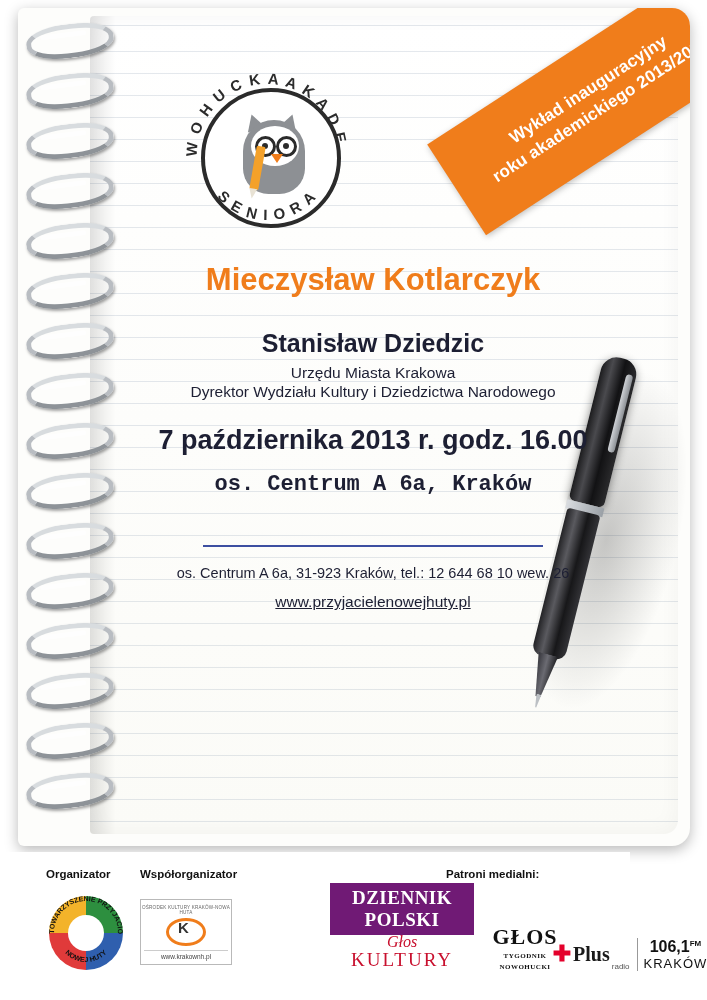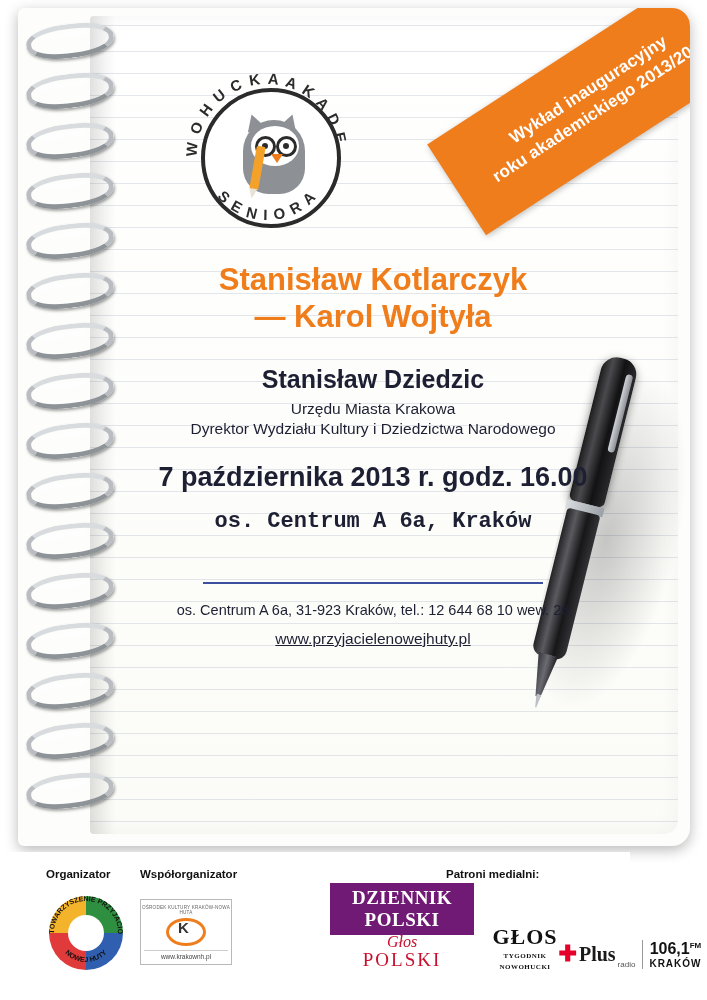--- a/index.html
+++ b/index.html
@@ -258,21 +258,21 @@
     display:flex;align-items:center;
   }
   .plus .cross{color:#e4002b;font-size:22px;font-weight:bold;margin-right:2px;}
   .plus .word{font-size:20px;font-weight:bold;color:#1a1a1a;font-family:"Liberation Serif",serif;}
   .plus .radio{font-size:8px;color:#555;margin-left:2px;align-self:flex-end;}
   .freq{
     border-left:1px solid #999;padding-left:6px;margin-left:7px;text-align:center;
   }
   .freq .n{font-size:16px;font-weight:bold;color:#111;}
   .freq .n sup{font-size:8px;}
-  .freq .c{font-size:10px;font-weight:bold;color:#111;letter-spacing:1px;}
+  .freq .c{font-size:13px;font-weight:normal;color:#111;letter-spacing:1px;}
 </style>
 </head>
 <body>
 
 <div class="poster">
 
   <div class="notebook">
 
     <div class="page">
       <div class="rules"></div>
@@ -368,22 +368,21 @@
 
     <div class="banner">
       <div class="banner-text">
         <div>Wykład inauguracyjny</div>
         <div>roku akademickiego 2013/2014</div>
       </div>
     </div>
 
     <div class="content">
       <div class="title2">
-        <div>Stanisław Kotlarczyk</div>
-        <div>— Karol Wojtyła</div>
+        <div>Mieczysław Kotlarczyk</div>
       </div>
       <div class="speaker">Stanisław Dziedzic</div>
       <div class="speaker-role">
         <div>Urzędu Miasta Krakowa</div>
         <div>Dyrektor Wydziału Kultury i Dziedzictwa Narodowego</div>
       </div>
       <div class="datetime">7 października 2013 r. godz. 16.00</div>
       <div class="place">os. Centrum A 6a, Kraków</div>
       <div class="divider"></div>
       <div class="addr">os. Centrum A 6a, 31-923 Kraków, tel.: 12 644 68 10 wew. 26</div>
@@ -420,21 +419,21 @@
       </div>
     </div>
 
     <div class="logo-box" style="left:330px;top:40px;width:144px;height:34px">
       <div class="dp">DZIENNIK POLSKI</div>
     </div>
 
     <div class="logo-box" style="left:342px;top:82px;width:120px;height:48px;display:block">
       <div class="senior">
         <div class="g">Głos</div>
-        <div class="s">POLSKI</div>
+        <div class="s">KULTURY</div>
       </div>
     </div>
 
     <div class="logo-box" style="left:488px;top:72px;width:74px;height:52px;display:block">
       <div class="glos">
         <div class="big">GŁOS</div>
         <div class="sm">TYGODNIK</div>
         <div class="sm">NOWOHUCKI</div>
       </div>
     </div>

